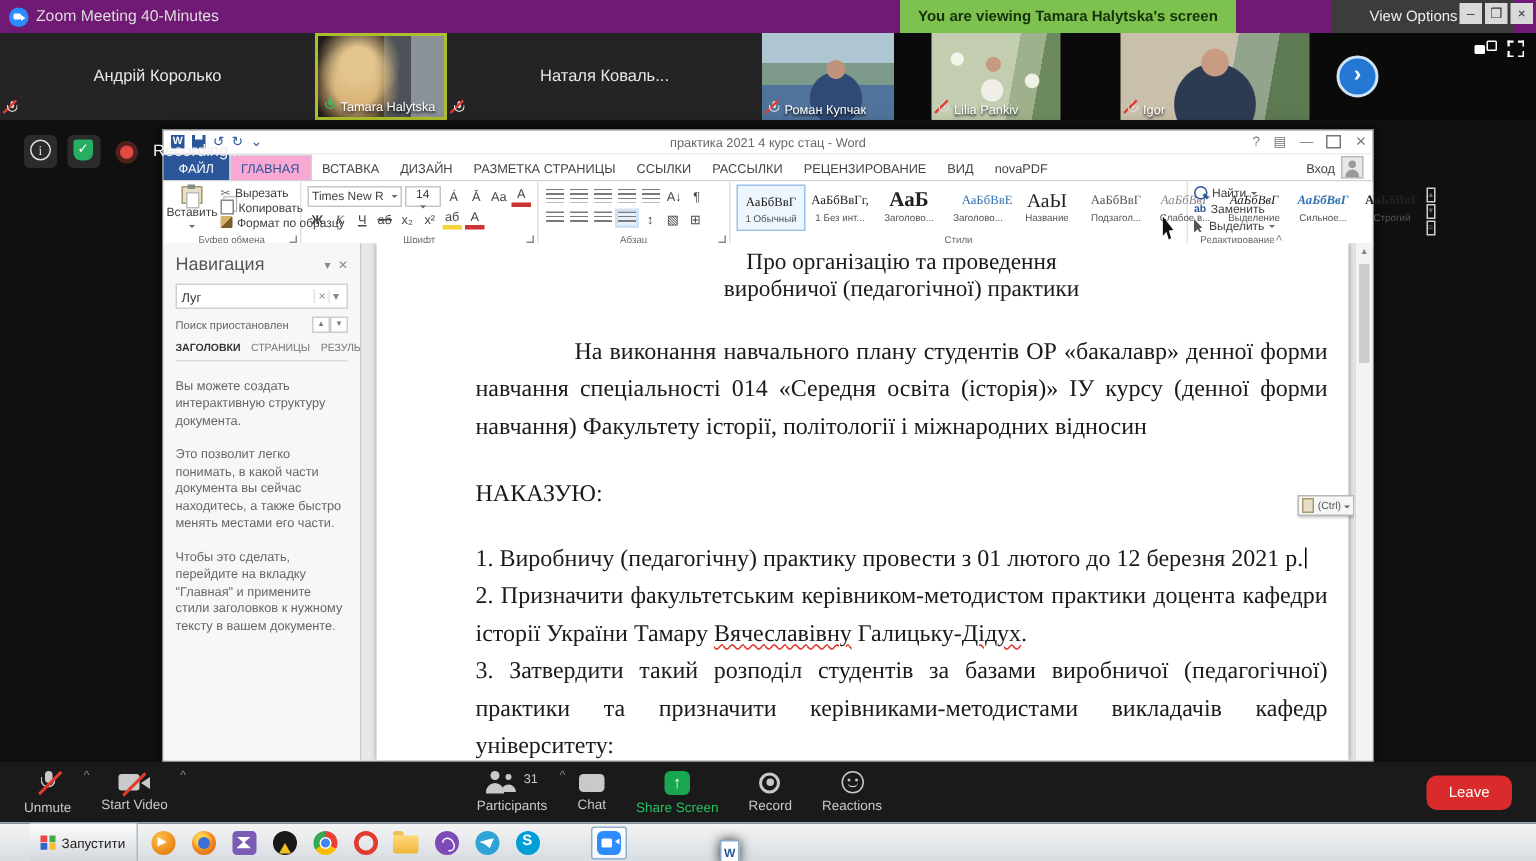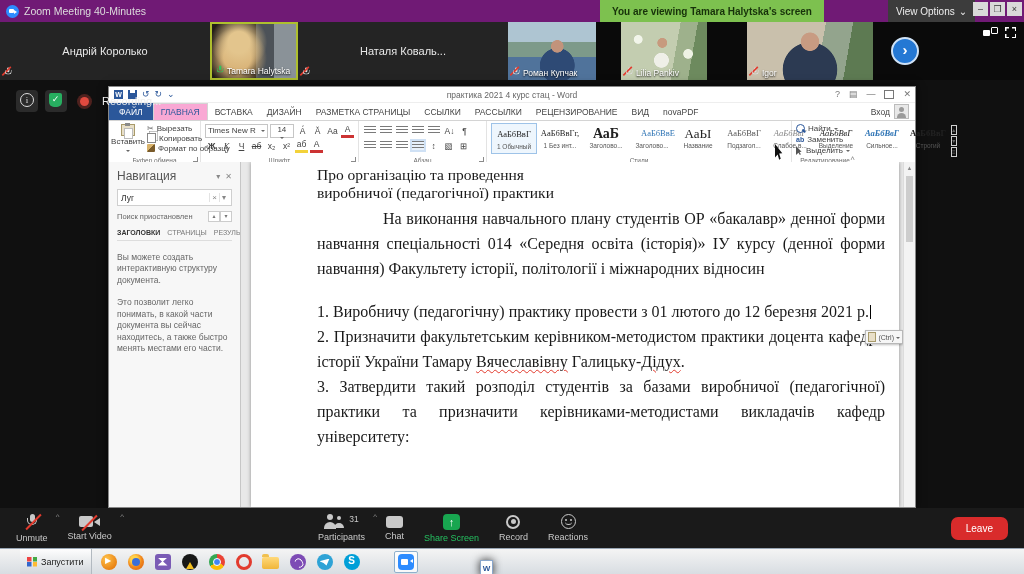--- a/index.html
+++ b/index.html
@@ -6,21 +6,21 @@
   .screen{position:relative;width:1024px;height:574px;overflow:hidden;background:#000;
     font-family:"Liberation Sans",sans-serif;-webkit-font-smoothing:antialiased;}
   
   .ztitle{position:absolute;top:0;left:0;width:1024px;height:22px;background:#701a75;
     display:flex;align-items:center;color:#ddd;font-size:10.5px;}
   .zlogo{width:13px;height:13px;border-radius:50%;background:#2d8cff;margin:0 5px 0 6px;position:relative;}
   .zlogo::before{content:"";position:absolute;left:3px;top:4.5px;width:5px;height:4px;background:#fff;border-radius:1px;}
   .zlogo::after{content:"";position:absolute;left:8px;top:5px;border:2px solid transparent;border-left:3px solid #fff;}
   .banner{position:absolute;left:600px;top:0;height:22px;display:flex;align-items:center;padding:0 12px;
     background:#7dc14f;color:#17320a;font-size:10px;font-weight:bold;}
-  .vopts{position:absolute;left:888px;top:0;height:22px;display:flex;align-items:center;gap:4px;padding:0 8px;
+  .vopts{position:absolute;left:888px;top:0;height:22px;display:flex;align-items:center;gap:4px;padding:0 25px;
     background:#3c3c3c;color:#eee;font-size:10px;}
   .winbtns{position:absolute;right:2px;top:2px;display:flex;gap:2px;}
   .wb{width:15px;height:14px;background:#d9d9d9;color:#333;font-size:9px;line-height:14px;text-align:center;}
   
   .strip{position:absolute;top:22px;left:0;width:1024px;height:58px;background:#0a0a0a;display:flex;}
   .tile{position:relative;height:58px;flex:none;box-sizing:border-box;}
   .tile.dark{background:#242424;display:flex;align-items:center;justify-content:center;}
   .cname{color:#e8e8e8;font-size:11px;}
   .bname{position:absolute;left:15px;bottom:2px;color:#fff;font-size:8.5px;text-shadow:0 1px 2px #000;white-space:nowrap;}
   .t0{width:210px;} .t2{width:210px;}
@@ -149,23 +149,23 @@
   .nstatus{display:flex;align-items:center;justify-content:space-between;font-size:7.5px;color:#666;margin-top:5px;}
   .nstatus .arrs{display:flex;}
   .nstatus .arrs span{border:1px solid #ccc;width:10px;height:9px;font-size:6px;line-height:8px;text-align:center;color:#777;background:#fff;}
   .ntabs{display:flex;gap:7px;font-size:7px;margin-top:7px;border-bottom:1px solid #ddd;padding-bottom:4px;color:#777;}
   .ntabs .on{color:#333;font-weight:bold;}
   .navpane p{font-size:8.5px;color:#666;line-height:1.35;margin:11px 0 0;}
   .docarea{position:absolute;left:132px;right:11px;top:0;bottom:0;background:#e8e8e8;overflow:hidden;}
   .page{position:absolute;left:10px;top:0;width:648px;height:100%;background:#fff;box-shadow:0 0 4px rgba(0,0,0,.4);
     padding:4px 14px 0 66px;box-sizing:border-box;overflow:hidden;}
   .dp{margin:0;font-family:"Liberation Serif",serif;font-size:16px;line-height:25px;color:#1a1a1a;text-align:justify;}
-  .dp.title{line-height:18px;text-align:left;font-size:15.5px;}
+  .dp.title{line-height:18px;text-align:center;font-size:15.5px;}
   .dp.mt{margin-top:18px;}
-  .dp.mts{margin-top:4px;}
+  .dp.mts{margin-top:20px;}
   .sp{text-decoration:underline;text-decoration-style:wavy;text-decoration-color:#e23b2e;text-decoration-thickness:1px;text-underline-offset:2px;}
   .tcaret{display:inline-block;width:1px;height:14px;background:#000;vertical-align:-2px;margin-left:1px;}
   .pastebtn{position:absolute;right:1px;top:168px;background:#f6f6f6;border:1px solid #b8b8b8;display:flex;align-items:center;
     gap:2px;font-size:7px;color:#555;padding:1px 2px;box-shadow:0 1px 2px rgba(0,0,0,.25);}
   .pastebtn .mini{width:6px;height:8px;background:#e8dfc8;border:1px solid #a89a6a;}
   .vscroll{position:absolute;right:0;top:0;bottom:0;width:11px;background:#f3f3f3;border-left:1px solid #dcdcdc;}
   .vscroll .up{display:block;text-align:center;font-size:6px;color:#888;padding-top:3px;}
   .vthumb{position:absolute;left:2px;top:14px;width:7px;height:66px;background:#cdcdcd;}
   
   .ztb{position:absolute;top:508px;left:0;width:1024px;height:40px;background:#1a1a1a;display:flex;align-items:center;color:#c9c9c9;}
@@ -524,27 +524,29 @@
               <span>▾</span>
             </span>
           </div>
           <div class="ntabs">
             <span class="on">ЗАГОЛОВКИ</span>
             <span>СТРАНИЦЫ</span>
             <span>РЕЗУЛЬТ.</span>
           </div>
           <p>Вы можете создать интерактивную структуру документа.</p>
           <p>Это позволит легко понимать, в какой части документа вы сейчас находитесь, а также быстро менять местами его части.</p>
+          <p>Чтобы это сделать, перейдите на вкладку "Главная" и примените стили заголовков к нужному тексту в вашем документе.</p>
         </div>
 
         <div class="docarea">
           <div class="page">
             <p class="dp title">Про організацію та проведення</p>
             <p class="dp title">виробничої (педагогічної) практики</p>
             <p class="dp mts" style="text-indent:66px;">На виконання навчального плану студентів ОР «бакалавр» денної форми навчання спеціальності 014 «Середня освіта (історія)» ІУ курсу (денної форми навчання) Факультету історії, політології і міжнародних відносин</p>
+            <p class="dp mts" style="text-align:left;">НАКАЗУЮ:</p>
             <p class="dp mt"><span>1. Виробничу (педагогічну) практику провести з 01 лютого до 12 березня 2021 р.</span><span class="tcaret"></span></p>
             <p class="dp"><span>2. Призначити факультетським керівником-методистом практики доцента кафедри історії України Тамару </span><span class="sp">Вячеславівну</span><span> Галицьку-</span><span class="sp">Дідух</span><span>.</span></p>
             <p class="dp">3. Затвердити такий розподіл студентів за базами виробничої (педагогічної) практики та призначити керівниками-методистами викладачів кафедр університету:</p>
 
           </div>
           <div class="pastebtn">
             <span class="mini"></span>
             <span>(Ctrl)</span>
             <i class="tri"></i>
           </div>

